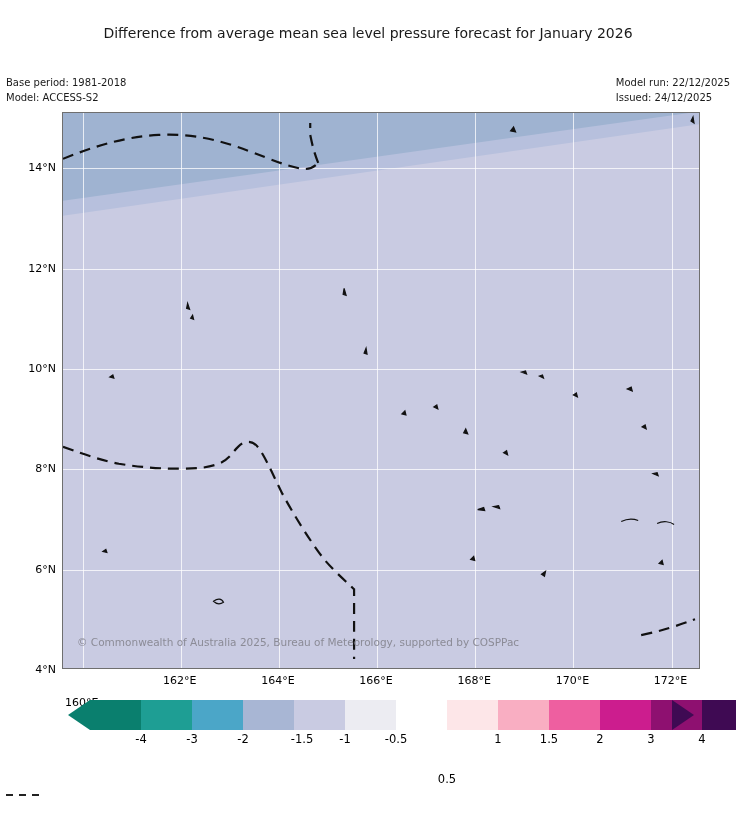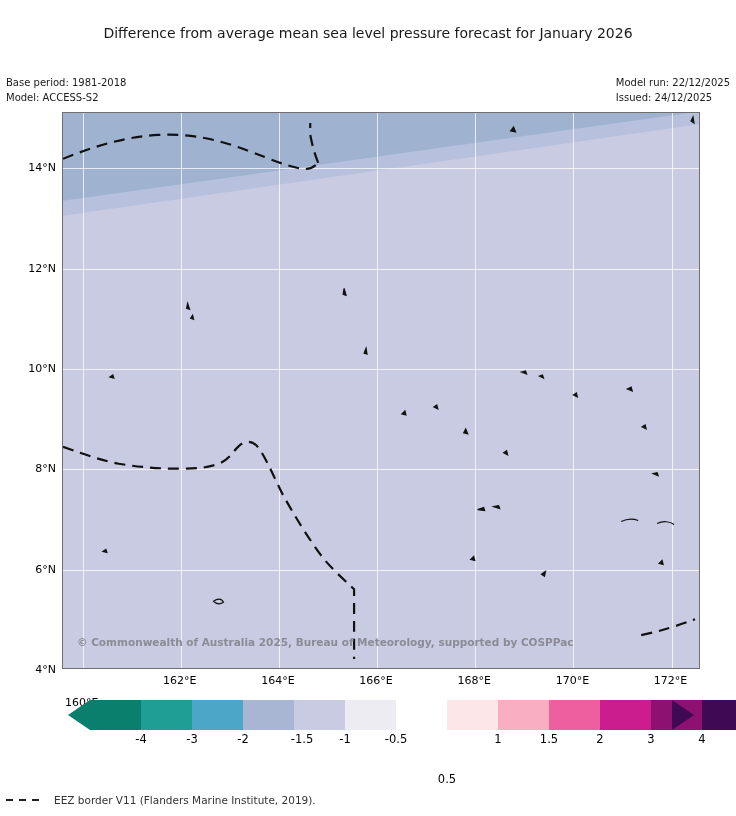--- a/index.html
+++ b/index.html
@@ -43,21 +43,20 @@
   #map-area {
     position: absolute;
     left: 62px;
     top: 112px;
     width: 638px;
     height: 557px;
     background: #c9cbe2;
     overflow: hidden;
     border: 1px solid #6f6f6f;
     box-sizing: border-box;
-    font-weight: bold;
   }
   
   .wedge-dark {
     position: absolute;
     left: -2px;
     top: -2px;
     width: 642px;
     height: 90px;
     background: #9fb3d1;
     clip-path: polygon(0% 0%, 100% 0%, 100% 0%, 0% 100%);
@@ -314,16 +313,15 @@
       </div>
   </div>
 
 
   <div id="footer">
     <span class="dash-legend">
       <span style="left:0"></span>
         <span style="left:13px"></span>
         <span style="left:26px"></span>
     </span>
-    <span>EEZ border V11 (Flanders Marine Institute, 2019).</span>
   </div>
 
 </div>
 
 </body></html>

